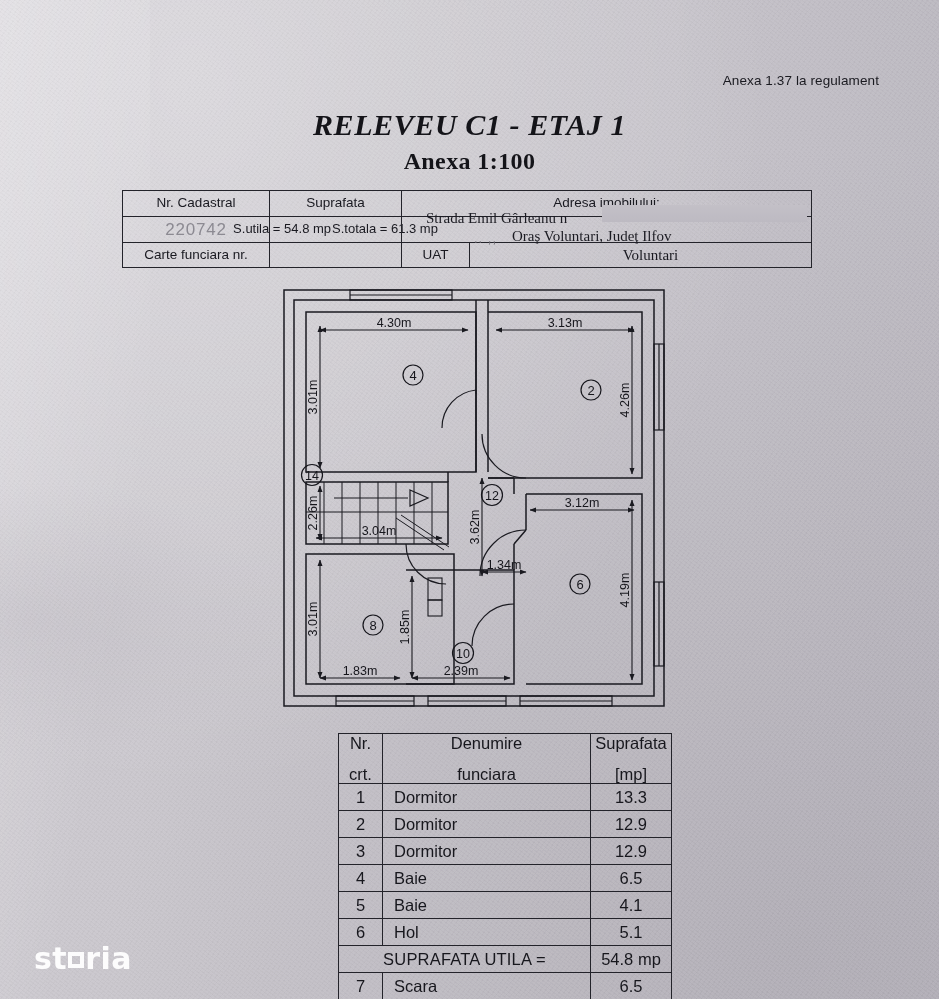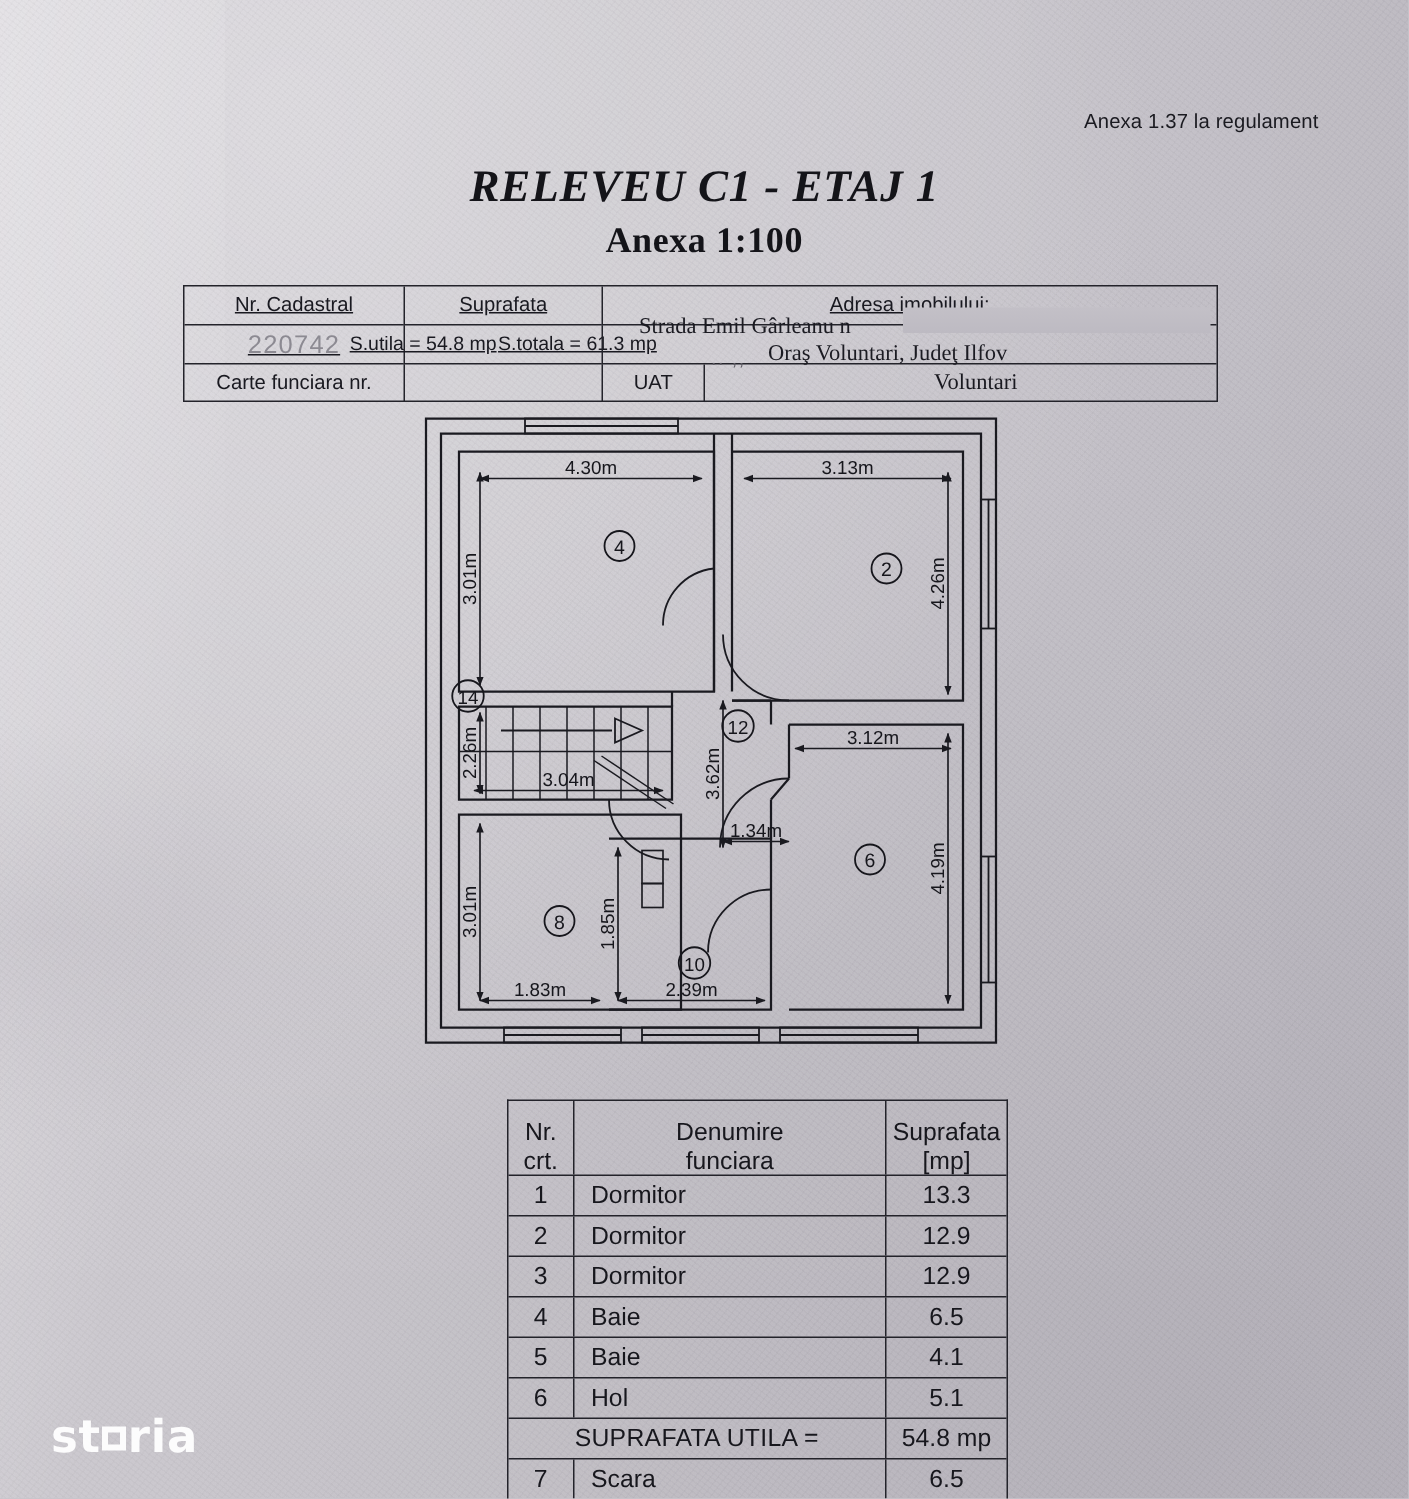--- a/index.html
+++ b/index.html
@@ -62,21 +62,21 @@
   
   #hdr{
     position:absolute;left:122px;top:190px;width:690px;height:78px;
     border:1.3px solid #23232a;
     box-sizing:border-box;
   }
   #hdr .cell{position:absolute;box-sizing:border-box;display:flex;
     align-items:center;justify-content:center;text-align:center;
     font-size:13.5px;color:#191920;line-height:1.25;}
   #hdr .bl{border-left:1.3px solid #23232a;}
-  #hdr .bb{border-bottom:1.3px solid #23232a;text-decoration:underline;}
+  #hdr .bb{border-bottom:1.3px solid #23232a;}
   #hdr .serif{font-family:"Liberation Serif", serif;font-size:15px;}
 
   .h-nrcad   {left:0;   top:0;  width:146px;height:26px;}
   .h-supraf  {left:146px;top:0; width:132px;height:26px;}
   .h-adresa  {left:278px;top:0; width:410px;height:26px;}
   .h-cadnum  {left:0;   top:26px;width:146px;height:26px;}
   .h-supvals {left:146px;top:26px;width:132px;height:26px;
               justify-content:center;gap:1px;}
   .h-addrtxt {left:278px;top:26px;width:410px;height:26px;}
   .h-cf      {left:0;   top:52px;width:146px;height:25px;}
@@ -93,38 +93,38 @@
   .addr-l1{position:absolute;left:24px;top:-8px;
     font-family:"Liberation Serif", serif;font-size:15px;color:#1b1b22;white-space:nowrap;}
   .addr-l2{position:absolute;left:110px;top:10px;
     font-family:"Liberation Serif", serif;font-size:15px;color:#1b1b22;white-space:nowrap;}
   .redact{position:absolute;left:200px;top:-12px;width:205px;height:17px;
     background:linear-gradient(180deg,#c3c0c7,#bdbac2);
     border-radius:1px;}
   .dots{position:absolute;left:72px;top:14px;font-size:13px;color:#5d5b63;letter-spacing:1px;}
 
   
-  #plan{position:absolute;left:276px;top:271px;width:396px;height:437px;}
+  #plan{position:absolute;left:276px;top:282px;width:396px;height:437px;}
   #plan svg{display:block;}
 
   
   #rooms{
     position:absolute;left:338px;top:733px;width:334px;
     border:1.4px solid #23232a;border-bottom:none;
     box-sizing:border-box;
     background:transparent;
   }
   #rooms .r{display:flex;border-bottom:1.4px solid #23232a;box-sizing:border-box;}
   #rooms .c{box-sizing:border-box;display:flex;align-items:center;
             font-size:16.5px;color:#17171d;}
   .col-nr   {width:44px;justify-content:center;border-right:1.4px solid #23232a;}
   .col-name {width:208px;padding-left:11px;border-right:1.4px solid #23232a;}
   .col-area {width:80px;justify-content:center;}
   .r-head{height:50px;}
-  .r-head .c{flex-direction:column;justify-content:flex-end;align-items:center;
+  .r-head .c{flex-direction:column;justify-content:space-between;align-items:center;
              font-size:16px;line-height:1.12;text-align:center;padding-left:0;}
   .r-head .col-name{padding-left:0;}
   .r-body{height:27px;}
   .r-total{height:27px;}
   .tot-label{width:252px;justify-content:center;border-right:1.4px solid #23232a;
              font-size:16.5px;letter-spacing:.2px;}
   .tot-val{width:80px;justify-content:center;font-size:16.5px;}
 
   
   #wm{

